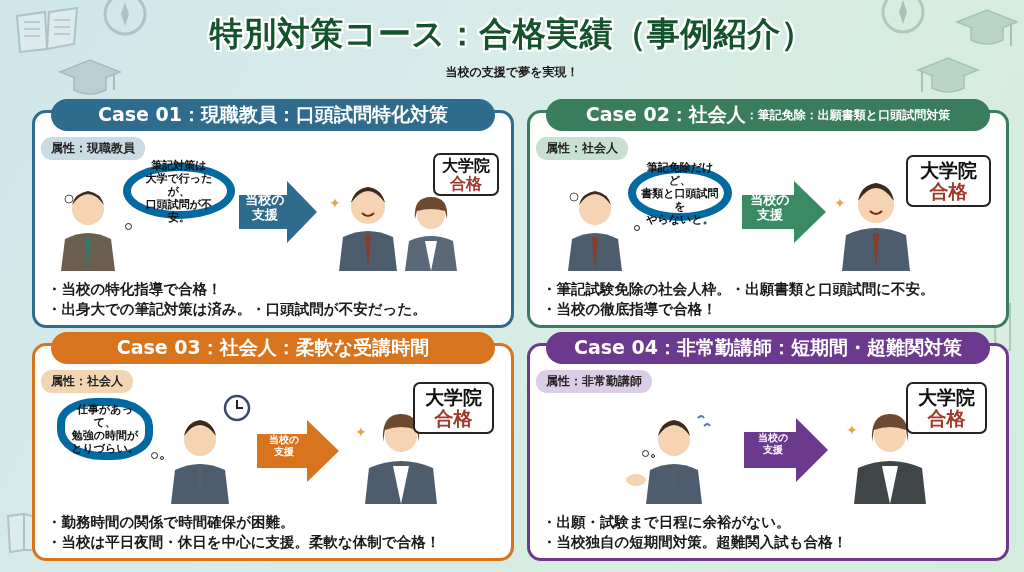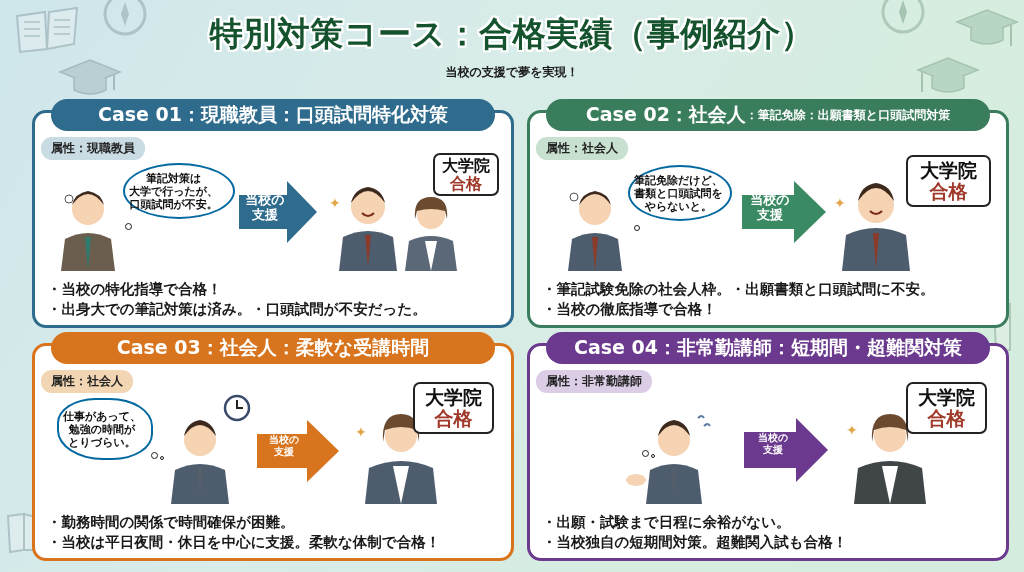--- a/index.html
+++ b/index.html
@@ -33,23 +33,23 @@
   }
   .card-header .small { font-size: 12px; }
   .attr {
     position: absolute; left: 6px; top: 24px; height: 23px; padding: 0 10px;
     border-radius: 11px; font-size: 12px; font-weight: bold; color: #222;
     display: flex; align-items: center;
   }
   .scene { position: absolute; left: 8px; right: 8px; top: 48px; height: 110px; }
   .person { position: absolute; bottom: 0; }
   .bubble {
-    position: absolute; background: #fff; border: 2px solid #0369a1; border-radius: 50%;
+    position: absolute; background: #fff; border: 8px solid #0369a1; border-radius: 50%;
     font-size: 11px; font-weight: bold; color: #111; text-align: center; line-height: 13px;
-    display: flex; align-items: center; justify-content: flex-start; padding: 4px;
+    display: flex; align-items: center; justify-content: center; padding: 4px;
   }
   .cloud { border-radius: 40% 45% 42% 48%; }
   .dot { position: absolute; border: 1.5px solid #222; border-radius: 50%; background: #fff; }
   .arrow { position: absolute; }
   .arrow-label {
     position: absolute; color: #fff; font-weight: bold; text-align: center; line-height: 1.15;
   }
   .pass-box {
     position: absolute; background: #fff; border: 2px solid #222; border-radius: 7px;
     font-weight: bold; text-align: center; padding: 2px 7px; line-height: 1.1;

